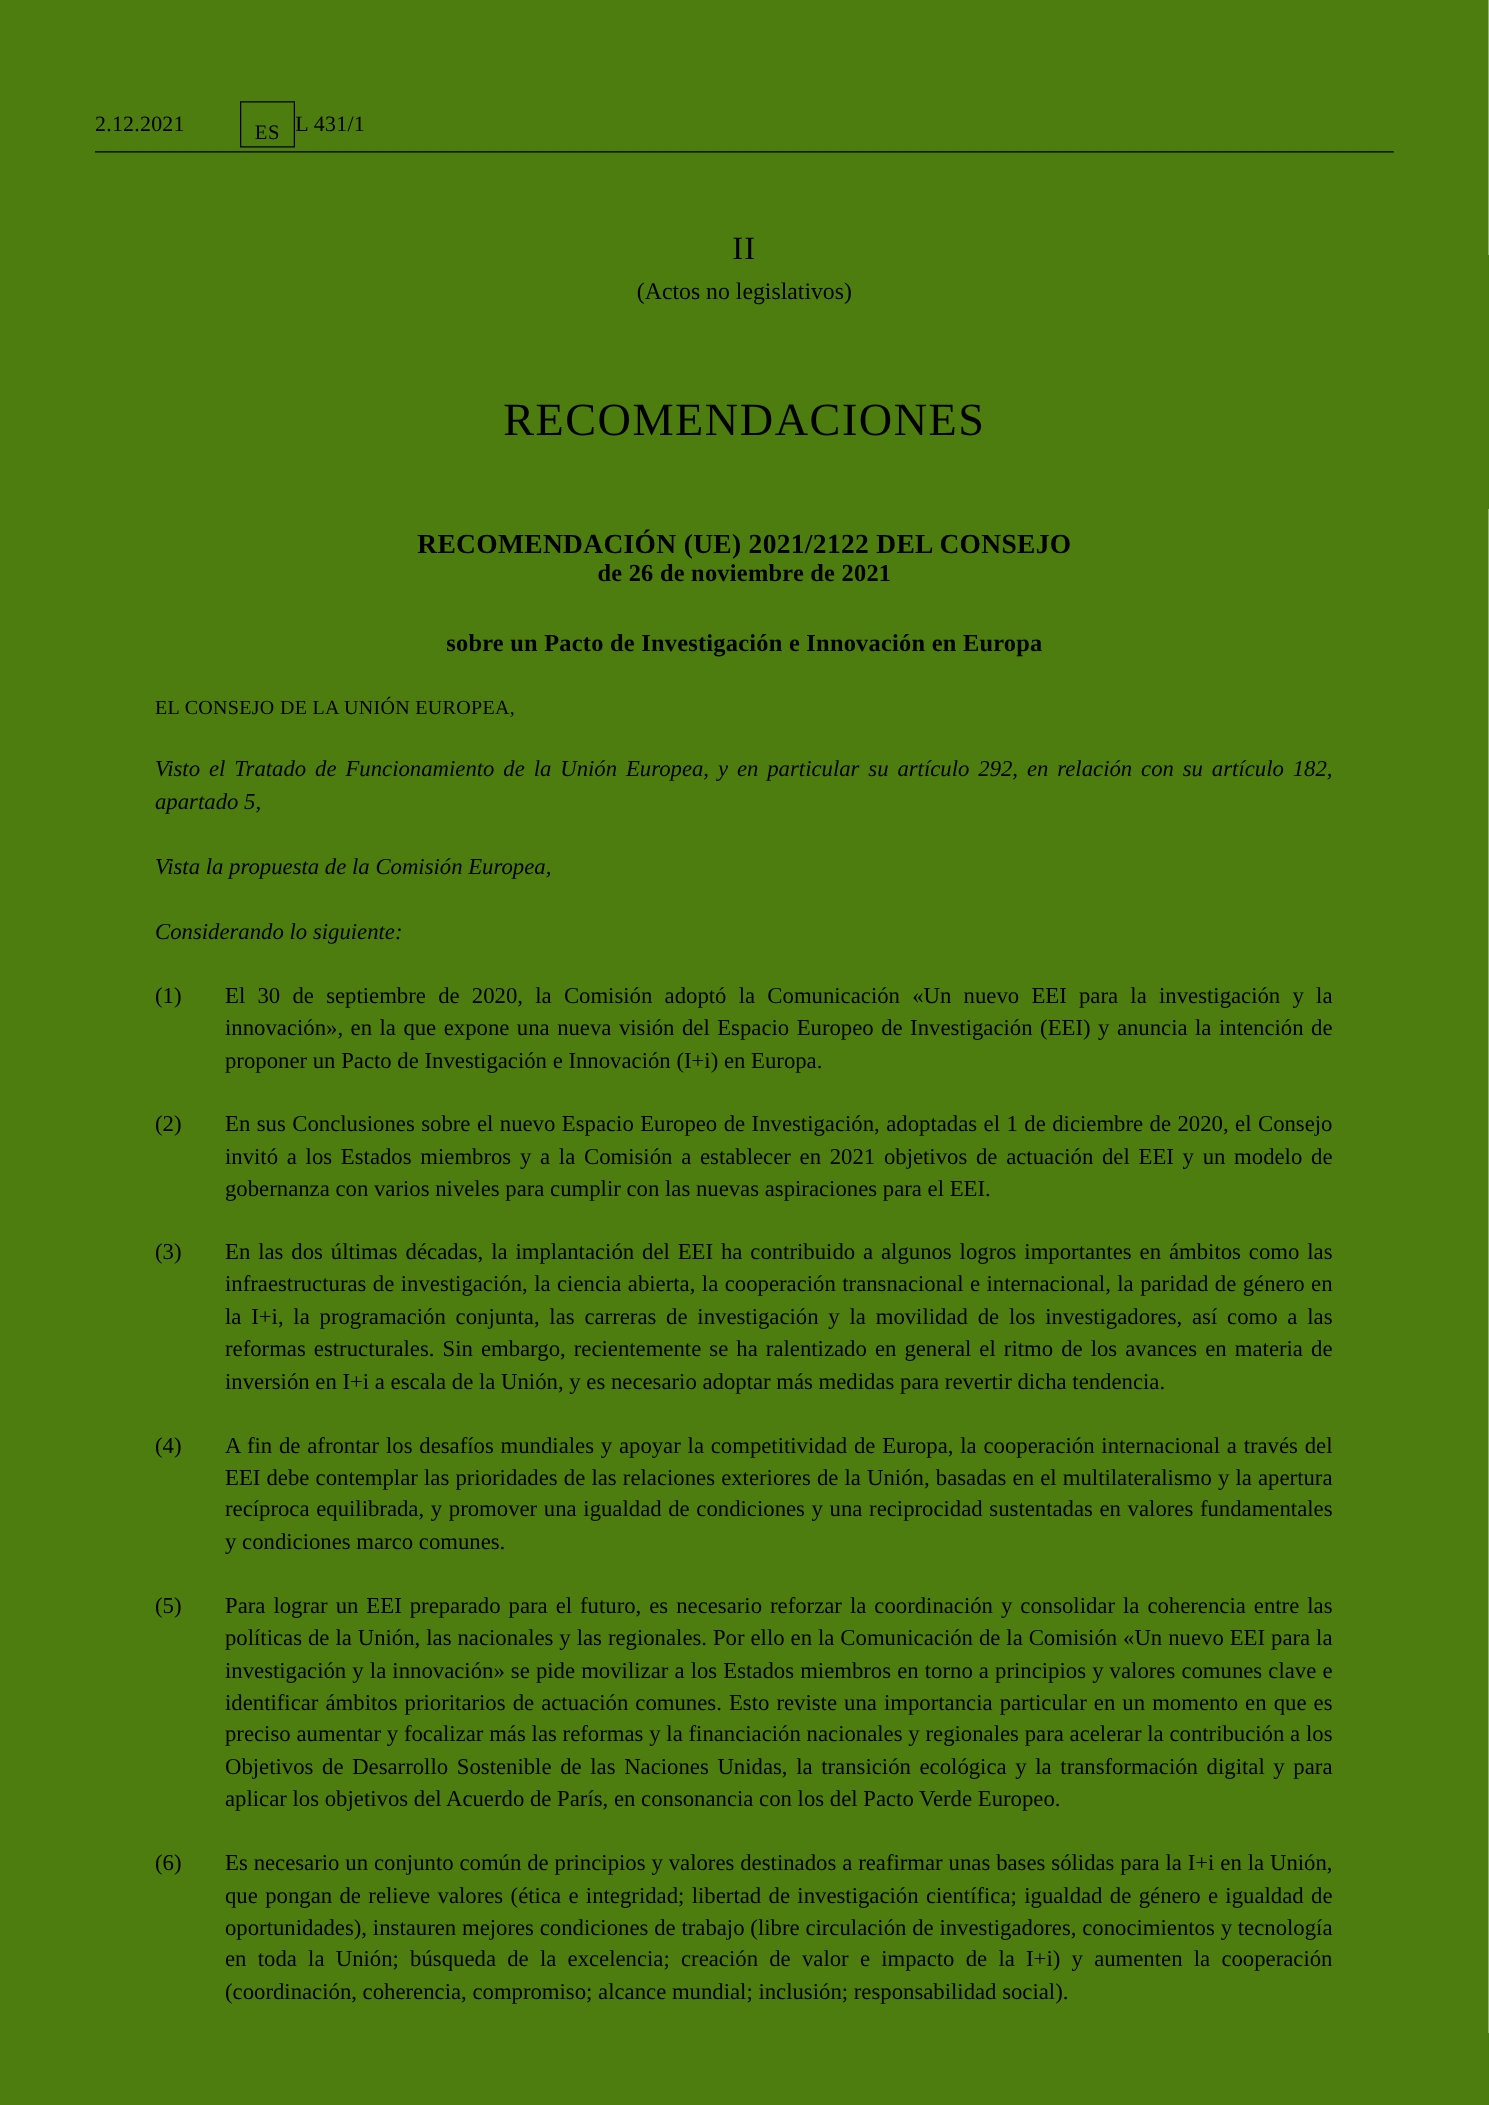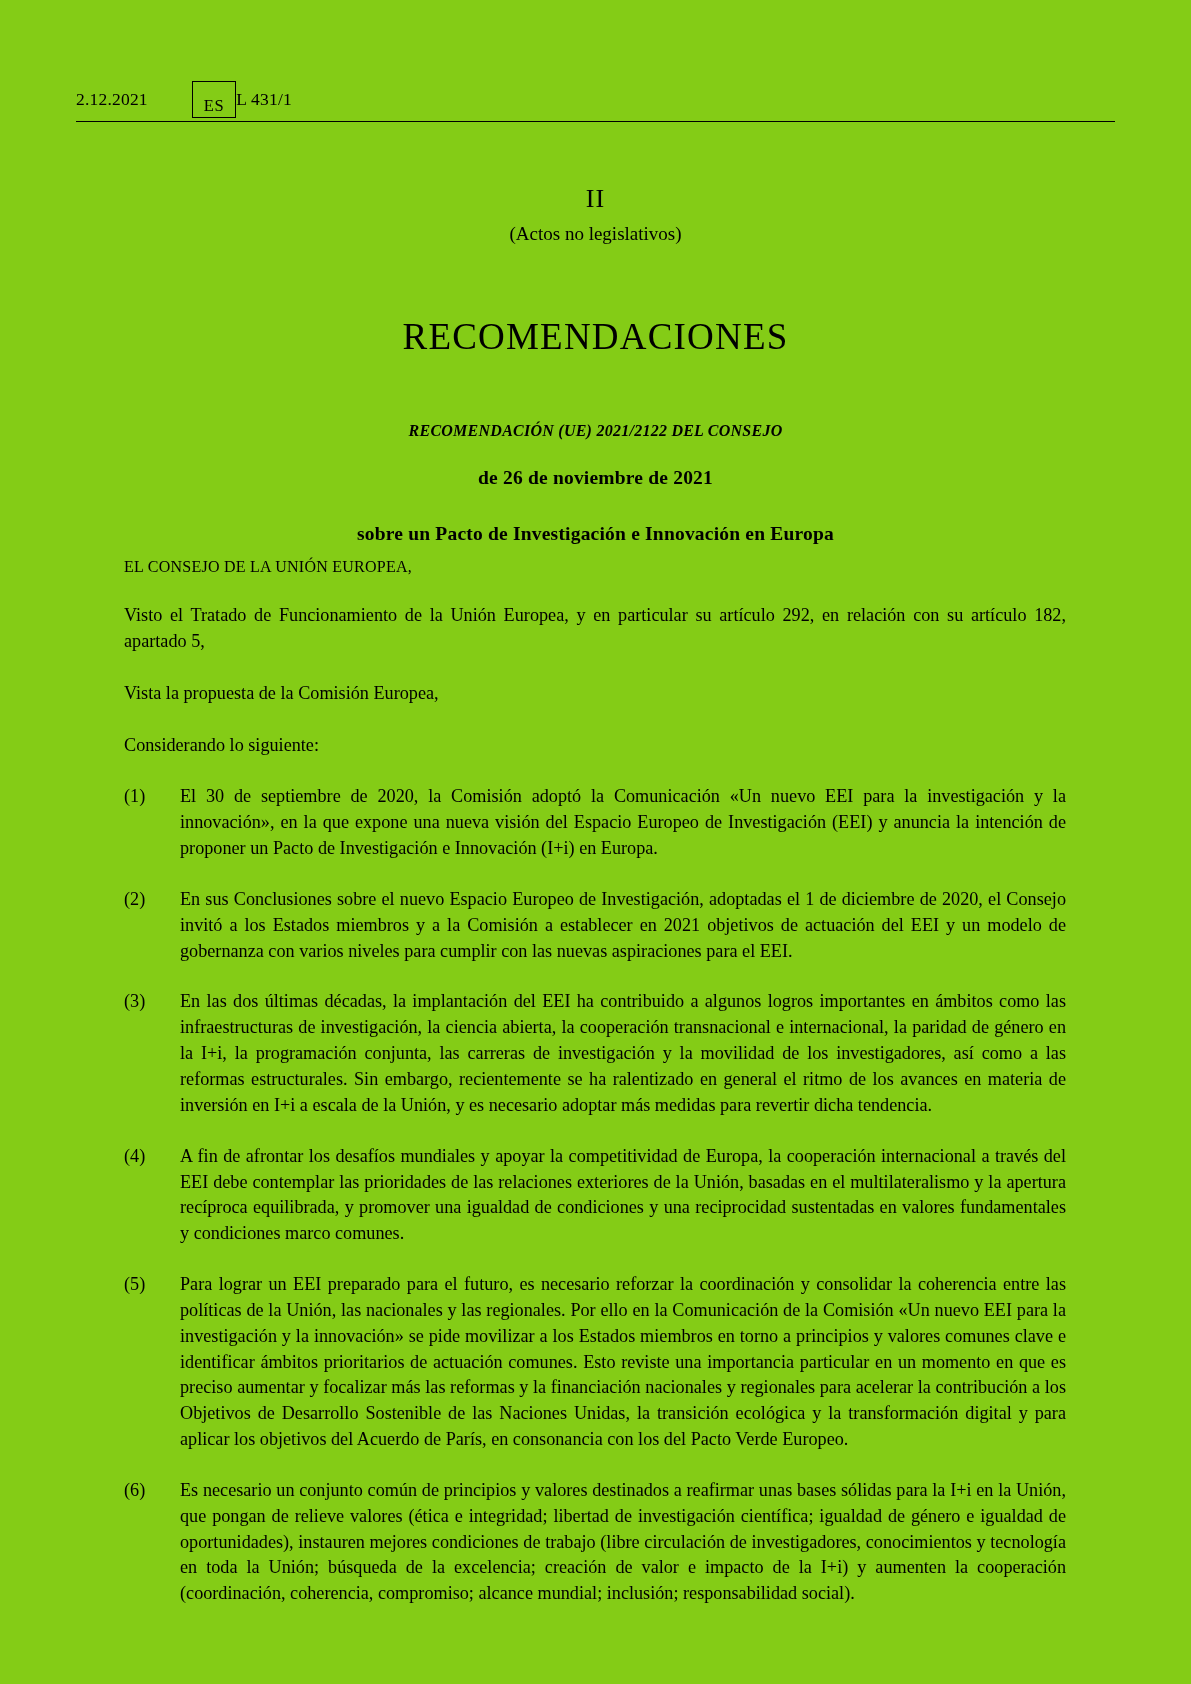--- a/index.html
+++ b/index.html
@@ -11,21 +11,21 @@
   body {
     font-family: "Liberation Serif", "DejaVu Serif", serif;
     color: #000000;
     -webkit-font-smoothing: antialiased;
   }
   .page {
     position: relative;
     width: 1191px;
     height: 1684px;
     margin: 0 auto;
-    background: #84cc16;
+    background: #4d7c0f;
     box-sizing: border-box;
     overflow: hidden;
   }
 
   
   .running-header {
     position: absolute;
     left: 76px;
     right: 76px;
     top: 84px;
@@ -93,24 +93,23 @@
   
   .act-title {
     position: absolute;
     left: 120px;
     right: 120px;
     top: 422px;
     text-align: center;
     font-weight: bold;
   }
   .act-title .line1 {
-    font-size: 16px;
+    font-size: 22px;
     letter-spacing: 0.25px;
-    margin-bottom: 27px;
-    font-style: italic;
+    margin-bottom: 1px;
   }
   .act-title .line2 {
     font-size: 19.5px;
     letter-spacing: 0.2px;
     margin-bottom: 34px;
   }
   .act-title .line3 {
     font-size: 19.5px;
     letter-spacing: 0.2px;
   }
@@ -126,20 +125,21 @@
     font-size: 16px;
     letter-spacing: 0.25px;
     margin-bottom: 27px;
   }
   .para-plain {
     font-size: 18.2px;
     line-height: 1.42;
     text-align: justify;
     text-justify: inter-word;
     margin-bottom: 26px;
+    font-style: italic;
   }
   .recital {
     display: flex;
     margin-bottom: 25px;
   }
   .recital-num {
     width: 56px;
     flex: 0 0 56px;
     font-size: 18.2px;
     line-height: 1.42;

